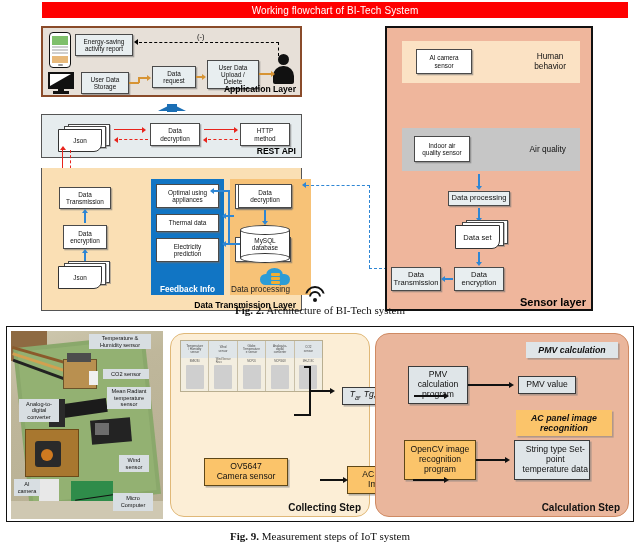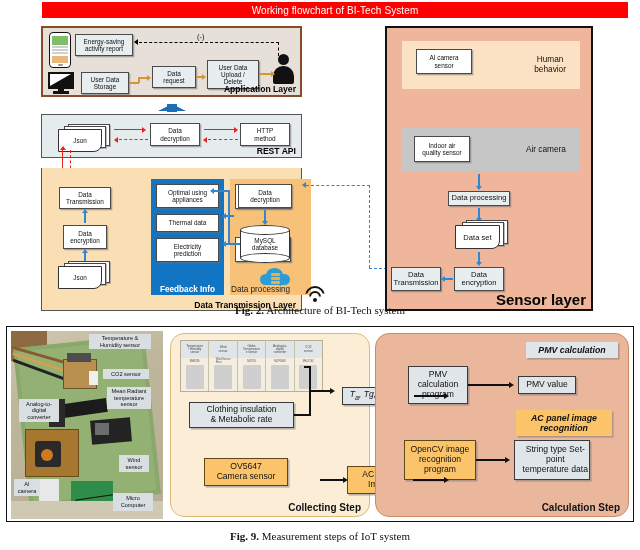--- a/index.html
+++ b/index.html
@@ -82,21 +82,21 @@
     position:absolute; left:1px; bottom:1px;
     color:#222; font-size:8.2px;
   }
 
   
   #sensorlayer {
     position:absolute; left:385px; top:26px; width:208px; height:285px;
     background:#efb69c; border:2px solid #111;
   }
   .srow { position:absolute; left:15px; width:178px; }
-  #srow1 { top:13px; height:48px; background:#fbe2c4; }
+  #srow1 { top:13px; height:42px; background:#fbe2c4; }
   #srow2 { top:55px; height:45px; background:#ccd8dc; }
   #srow3 { top:100px; height:43px; background:#c6c6c6; }
   .srow .rlabel {
     position:absolute; right:14px; top:50%; transform:translateY(-50%);
     font-size:8.3px; text-align:center; color:#111; line-height:1.15;
   }
 
   
   #fig3 { left:6px; top:326px; width:628px; height:196px;
           border:1.3px solid #111; background:#fff; }
@@ -491,21 +491,21 @@
       <div class="rlabel" style="white-space:pre-line">Human
 behavior</div>
     </div>
 
 
     <div class="srow" id="srow3">
       <div class="bx white" style="left:12px;top:8px;width:56px;height:26px;">
         <span style="white-space:pre-line">Indoor air
 quality sensor</span>
       </div>
-      <div class="rlabel" style="white-space:pre-line">Air camera</div>
+      <div class="rlabel" style="white-space:pre-line">Air quality</div>
     </div>
 
     <div class="barrow" style="left:91px;top:146px;width:2px;height:13px;"></div>
     <div class="bh-d" style="left:88.5px;top:158px;"></div>
 
     <div class="bx" style="left:61px;top:163px;width:62px;height:15px;font-size:7.6px;">
       <span>Data processing</span>
     </div>
 
     <div class="barrow" style="left:91px;top:180px;width:2px;height:11px;"></div>
@@ -528,21 +528,21 @@
     </div>
 
     <div class="bx" style="left:4px;top:239px;width:50px;height:24px;font-size:7.6px;">
       <span style="white-space:pre-line">Data
 Transmission</span>
     </div>
 
     <div class="barrow" style="left:58px;top:250px;width:8px;height:2px;"></div>
     <div class="bh-l" style="left:54px;top:247.5px;"></div>
 
-    <div class="title" style="position:absolute;right:5px;bottom:1px;font-size:15px;font-weight:bold;">Sensor layer</div>
+    <div class="title" style="position:absolute;right:5px;bottom:1px;font-size:11px;font-weight:bold;">Sensor layer</div>
   </div>
 
   <div class="cap" style="left:0;top:304px;">
     <b>Fig. 2.</b>
     <span>Architecture of BI-Tech system</span>
   </div>
 </div>
 
 <div class="fig" id="fig3">
 
@@ -635,24 +635,20 @@
         <div class="chip" id="chip3"></div>
       </div>
       <div class="cell">
         <div class="hdr" style="white-space:pre-line">CO2
 sensor</div>
         <div class="pn">MH-Z19C</div>
         <div class="chip" id="chip4"></div>
       </div>
     </div>
 
-    <div class="f3box" style="left:18px;top:68px;width:105px;height:26px;">
-      <span style="white-space:pre-line">Clothing insulation
-&amp; Metabolic rate</span>
-    </div>
 
     <div class="f3box ornge" style="left:33px;top:124px;width:84px;height:28px;">
       <span style="white-space:pre-line">OV5647
 Camera sensor</span>
     </div>
 
     <div class="bar" style="left:138px;top:32px;width:1.8px;height:50px;"></div>
     <div class="bar" style="left:133px;top:32px;width:6px;height:1.8px;"></div>
     <div class="bar" style="left:123px;top:80px;width:16px;height:1.8px;"></div>
     <div class="bar" style="left:140px;top:56px;width:20px;height:1.8px;"></div>

